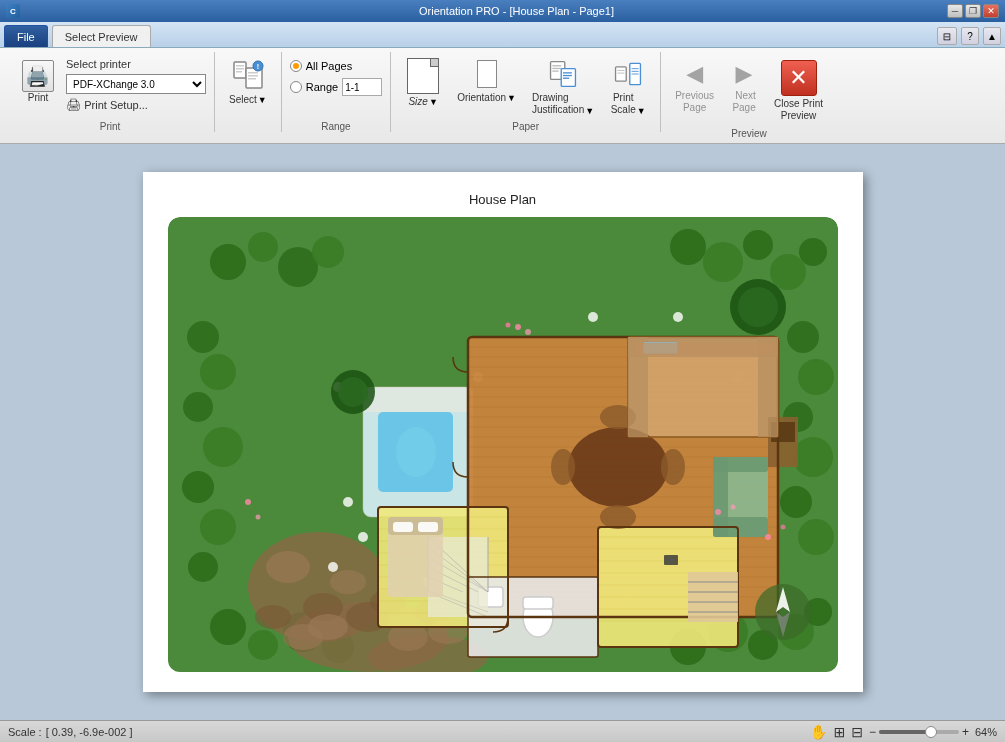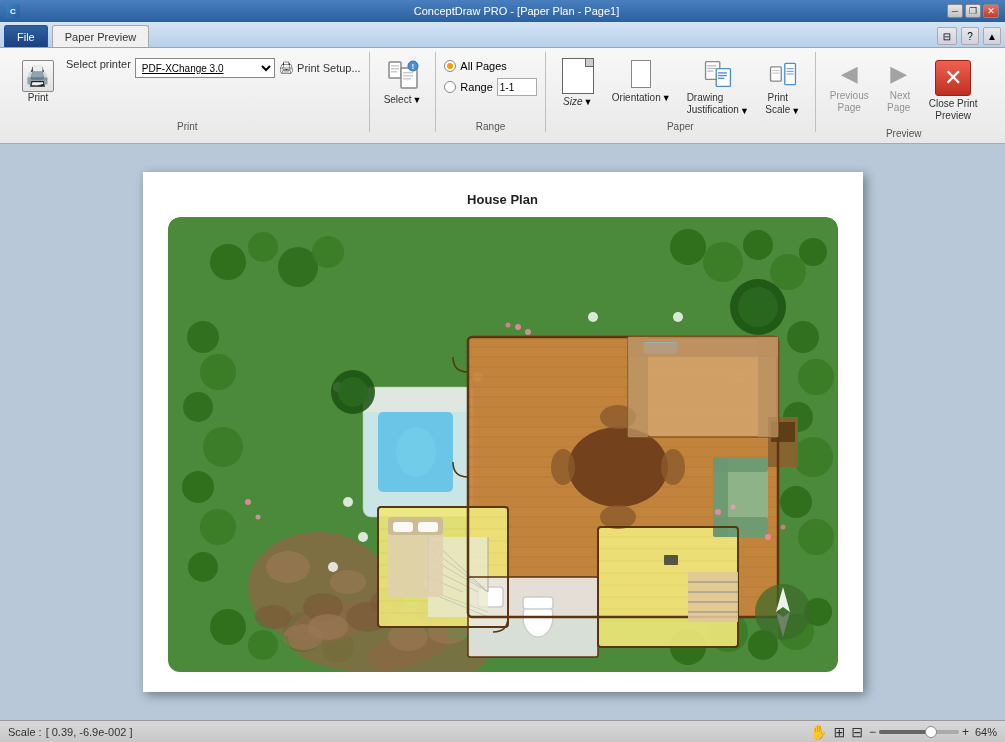--- a/index.html
+++ b/index.html
@@ -111,30 +111,29 @@
       background: linear-gradient(to bottom, #f8f8f8, #e0e0e0);
       border: 1px solid #888;
       border-radius: 2px;
       display: flex; align-items: center; justify-content: center;
       font-size: 20px;
     }
 
     
     .printer-select-group {
       display: flex;
-      flex-direction: row;
+      flex-direction: column;
       gap: 4px;
       padding-top: 2px;
     }
     .printer-label { font-size: 11px; color: #333; }
     .printer-dropdown {
       display: flex;
       align-items: center;
       gap: 2px;
-      text-decoration: underline;
     }
     .printer-select {
       width: 140px; height: 20px;
       border: 1px solid #888;
       background: white;
       font-size: 10px;
       padding: 1px 2px;
     }
     .setup-link {
       font-size: 11px;
@@ -307,21 +306,21 @@
       width: 720px;
       height: 520px;
       display: flex;
       flex-direction: column;
       align-items: center;
       padding: 20px;
       position: relative;
     }
     .page-title {
       font-size: 13px;
-      font-weight: bold;
+      font-weight: normal;
       margin-bottom: 10px;
       color: #222;
     }
 
     
     .floorplan-container {
       width: 670px;
       height: 460px;
       position: relative;
       border-radius: 12px;
@@ -388,33 +387,33 @@
 <body>
 
 <div class="app-container">
 
   <div class="title-bar">
     <div style="display:flex; align-items:center; gap:4px; width:80px;">
       <div style="width:14px;height:14px;background:linear-gradient(135deg,#4080c0,#2060a0);border-radius:2px;display:flex;align-items:center;justify-content:center;">
         <div style="color:white;font-size:8px;font-weight:bold;">C</div>
       </div>
     </div>
-    <div class="title-bar-text">ConceptDraw PRO - [Paper Plan - Page1]</div>
+    <div class="title-bar-text">Orientation PRO - [House Plan - Page1]</div>
     <div class="title-bar-controls">
       <div class="title-btn">─</div>
       <div class="title-btn">❐</div>
       <div class="title-btn close-btn">✕</div>
     </div>
   </div>
 
   <div class="ribbon-container">
 
     <div class="ribbon-tabs">
       <div class="ribbon-tab file-tab">File</div>
-      <div class="ribbon-tab active">Paper Preview</div>
+      <div class="ribbon-tab active">Select Preview</div>
       <div style="flex:1; display:flex; align-items:center; justify-content:flex-end; gap:4px; padding-bottom:2px;">
         <div style="width:20px;height:18px;background:linear-gradient(to bottom,#e8e8f0,#d0d0e0);border:1px solid #aaa;border-radius:2px;display:flex;align-items:center;justify-content:center;font-size:10px;cursor:pointer;">⊟</div>
         <div style="width:18px;height:18px;background:linear-gradient(to bottom,#e8e8f0,#d0d0e0);border:1px solid #aaa;border-radius:2px;display:flex;align-items:center;justify-content:center;font-size:10px;cursor:pointer;">?</div>
         <div style="width:18px;height:18px;background:linear-gradient(to bottom,#e8e8f0,#d0d0e0);border:1px solid #aaa;border-radius:2px;display:flex;align-items:center;justify-content:center;font-size:10px;cursor:pointer;">▲</div>
       </div>
     </div>
 
     <div class="ribbon-body">
 
       <div class="ribbon-group">

